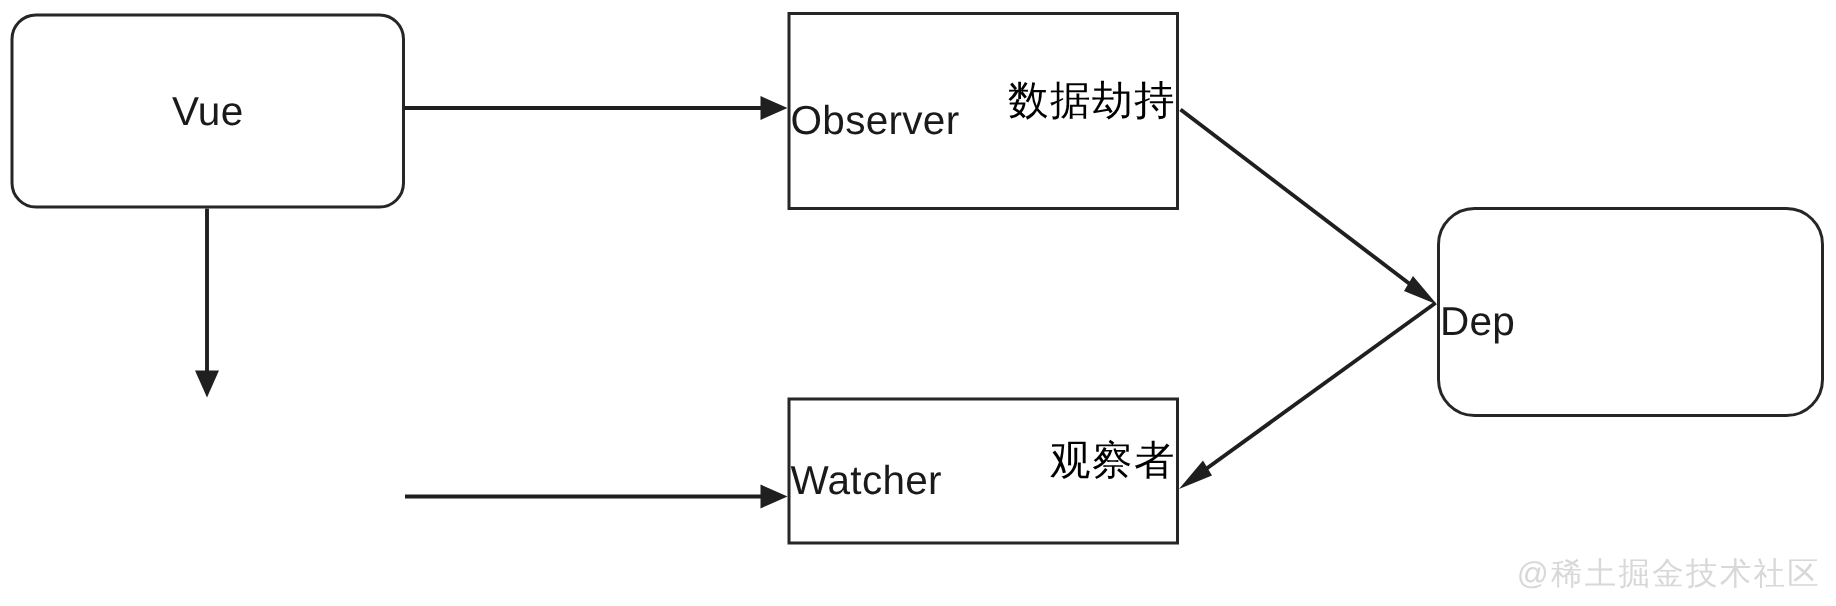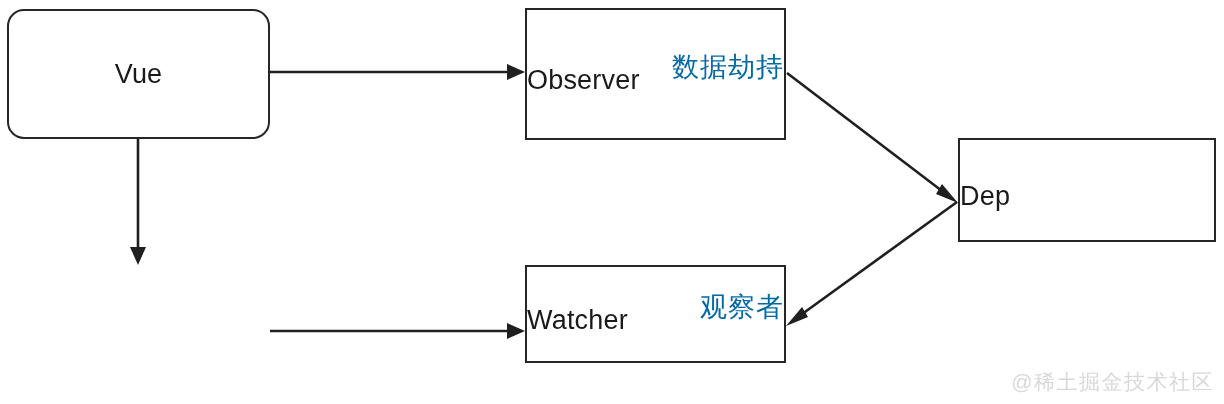--- a/index.html
+++ b/index.html
@@ -29,21 +29,21 @@
     font-size: 27px;
     line-height: 1.05;
     color: #1a1a1a;
     font-weight: 400;
     letter-spacing: 0.2px;
     white-space: nowrap;
   }
   .node-sub {
     font-size: 27px;
     line-height: 1.05;
-    color: #0369a1;
+    color: #000000;
     font-weight: 400;
     letter-spacing: 1px;
     white-space: nowrap;
   }
   
   .node.two-line {
     justify-content: space-between;
   }
   .node.two-line .node-title {
     margin-top: 12px;
@@ -51,21 +51,21 @@
   .node.two-line .node-sub {
     margin-bottom: 14px;
   }
   .node.one-line {
     justify-content: center;
   }
 
   
   #node-vue      { left: 7px;   top: 9px;   width: 263px; height: 130px; border-radius: 17px; }
   #node-observer { left: 525px; top: 8px;   width: 261px; height: 132px; }
-  #node-dep      { left: 958px; top: 138px; width: 258px; height: 104px; }
+  #node-dep      { left: 958px; top: 138px; width: 258px; height: 140px; border-radius: 25px; }
   #node-compiler { left: 6px;   top: 265px; width: 264px; height: 129px; }
   #node-watcher  { left: 525px; top: 265px; width: 261px; height: 98px; }
 
   #edge-layer {
     position: absolute;
     left: 0;
     top: 0;
     width: 1224px;
     height: 404px;
     pointer-events: none;

